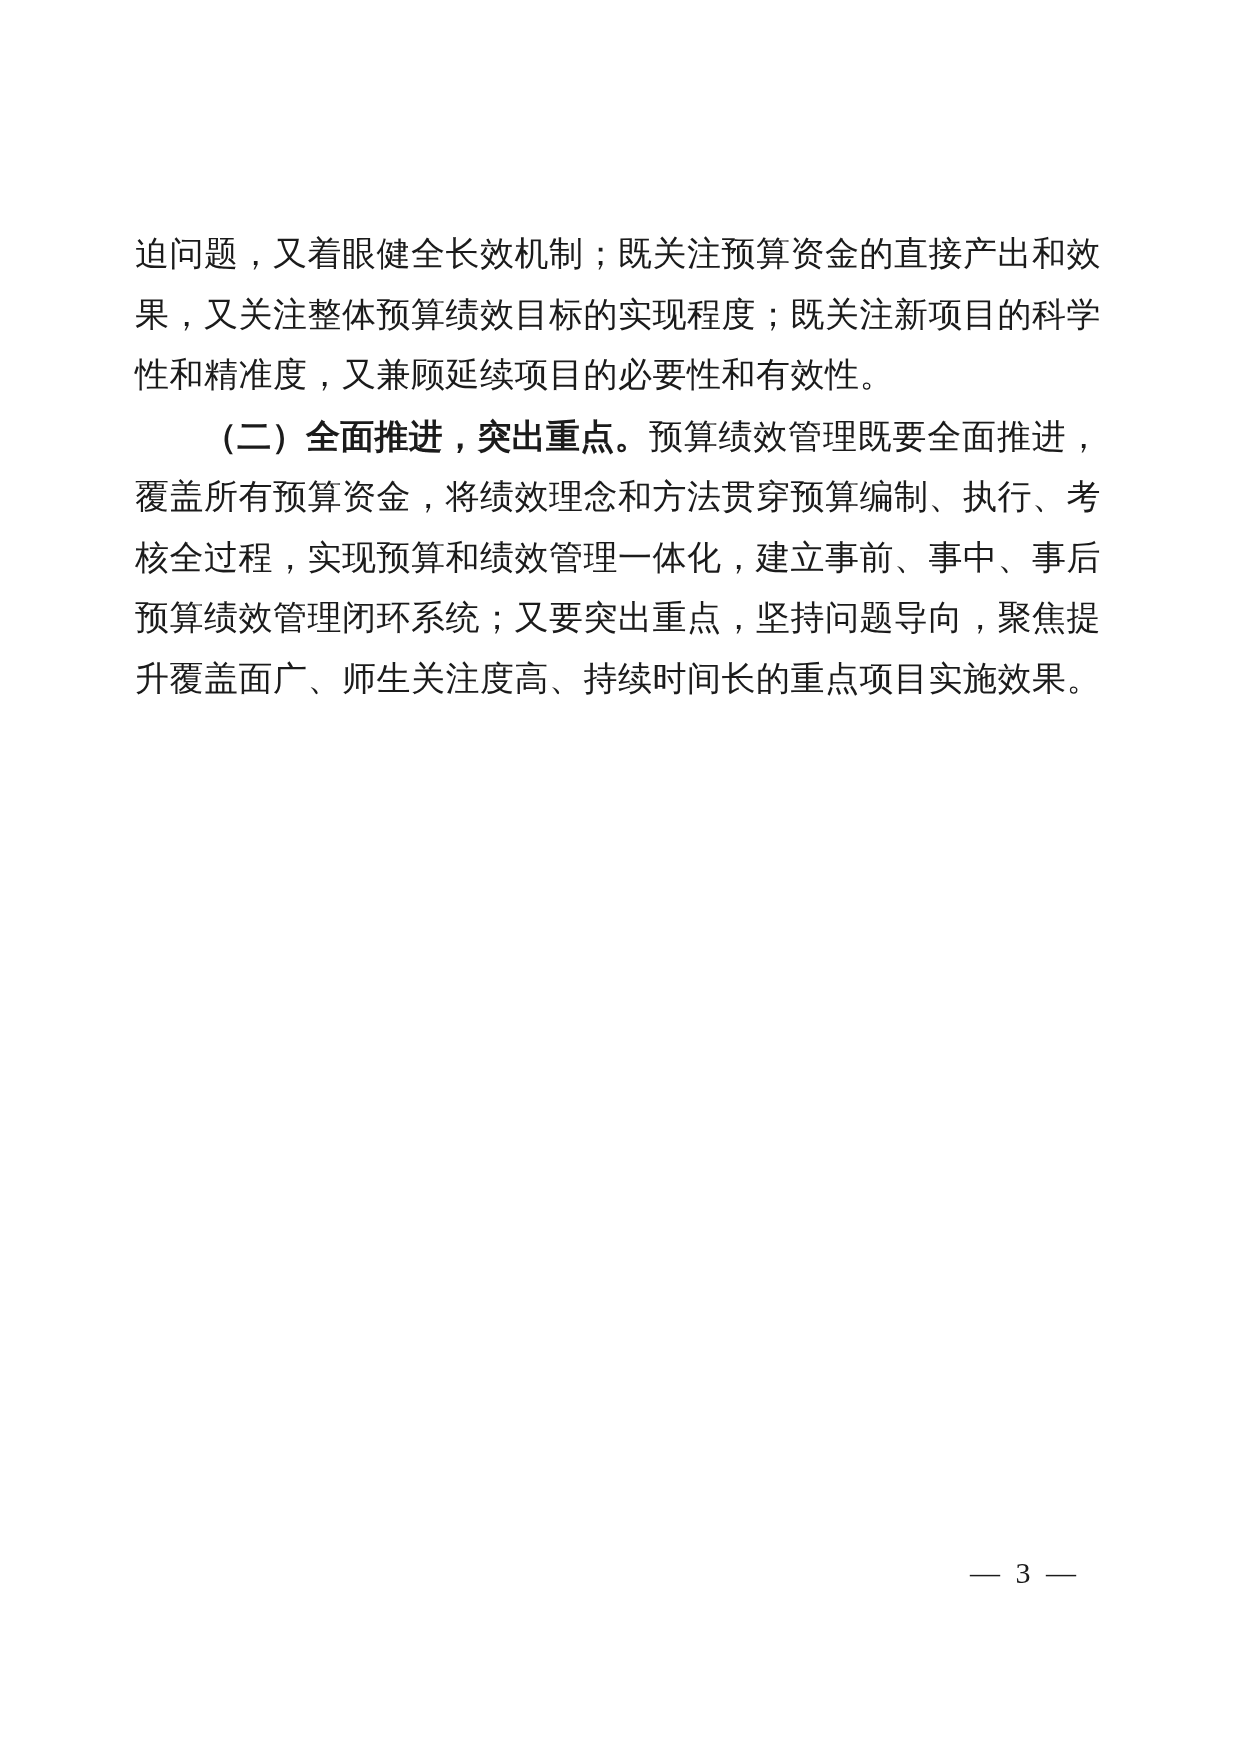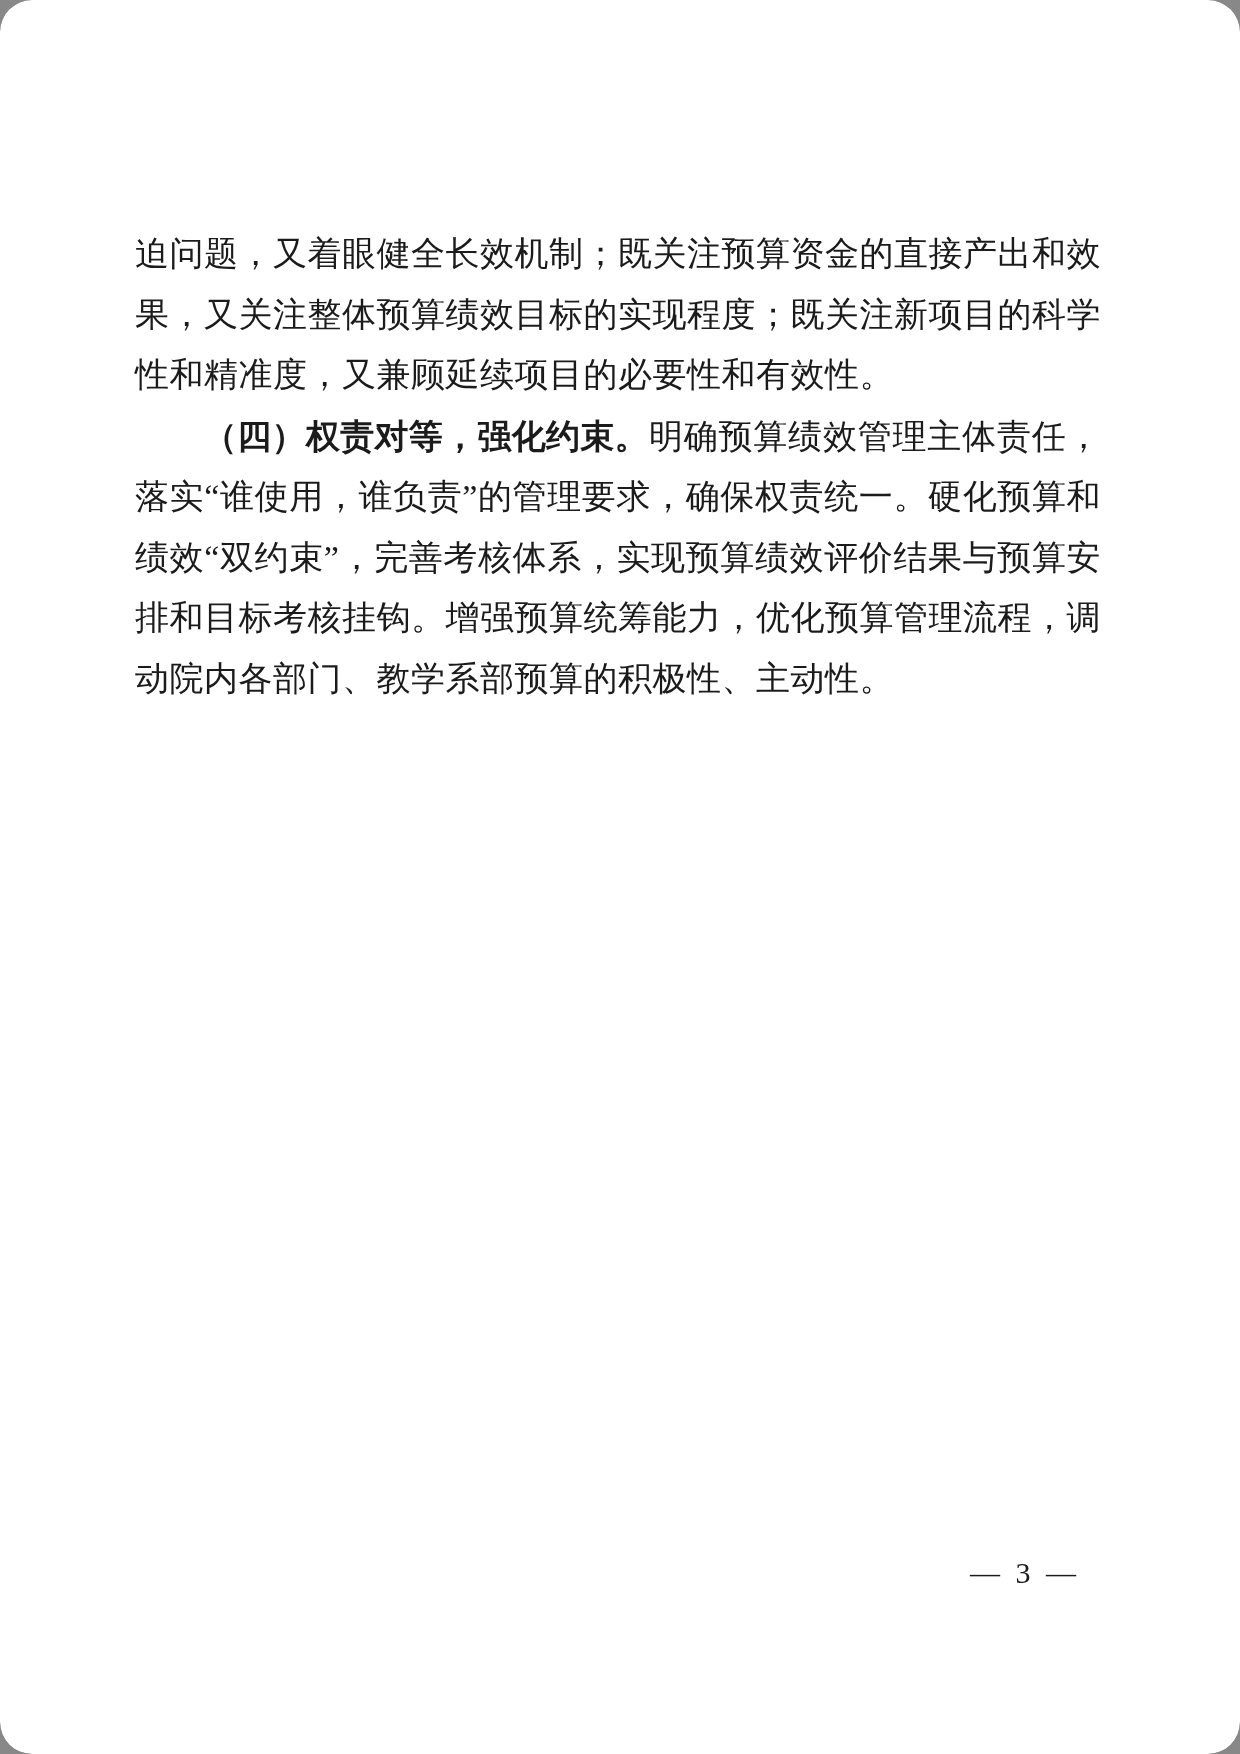--- a/index.html
+++ b/index.html
@@ -1,15 +1,15 @@
 <!DOCTYPE html>
 <html><head>
 <meta charset="utf-8">
 <style>
-  * { margin: 0; padding: 0; box-sizing: border-box; border-radius: 32px; }
+  * { margin: 0; padding: 0; box-sizing: border-box; }
   html, body {
     background: #888;
     font-family: "Liberation Serif", "DejaVu Serif", serif;
   }
   .page {
     position: relative;
     width: 1240px;
     height: 1754px;
     margin: 0 auto;
     background: #ffffff;
@@ -53,21 +53,21 @@
 </style>
 </head>
 <body>
 
 <div class="page">
 
   <div class="content">
 
     <p class="para continued"><span>迫问题，又着眼健全长效机制；既关注预算资金的直接产出和效果，又关注整体预算绩效目标的实现程度；既关注新项目的科学性和精准度，又兼顾延续项目的必要性和有效性。</span></p>
 
+    <p class="para"><span class="para-heading">（二）全面推进，突出重点。</span><span>预算绩效管理既要全面推进，覆盖所有预算资金，将绩效理念和方法贯穿预算编制、执行、考核全过程，实现预算和绩效管理一体化，建立事前、事中、事后预算绩效管理闭环系统；又要突出重点，坚持问题导向，聚焦提升覆盖面广、师生关注度高、持续时间长的重点项目实施效果。</span></p>
 
 
-    <p class="para"><span class="para-heading">（四）权责对等，强化约束。</span><span>明确预算绩效管理主体责任，落实“谁使用，谁负责”的管理要求，确保权责统一。硬化预算和绩效“双约束”，完善考核体系，实现预算绩效评价结果与预算安排和目标考核挂钩。增强预算统筹能力，优化预算管理流程，调动院内各部门、教学系部预算的积极性、主动性。</span></p>
 
   </div>
 
   <div class="page-number">— 3 —</div>
 
 </div>
 
 </body></html>

